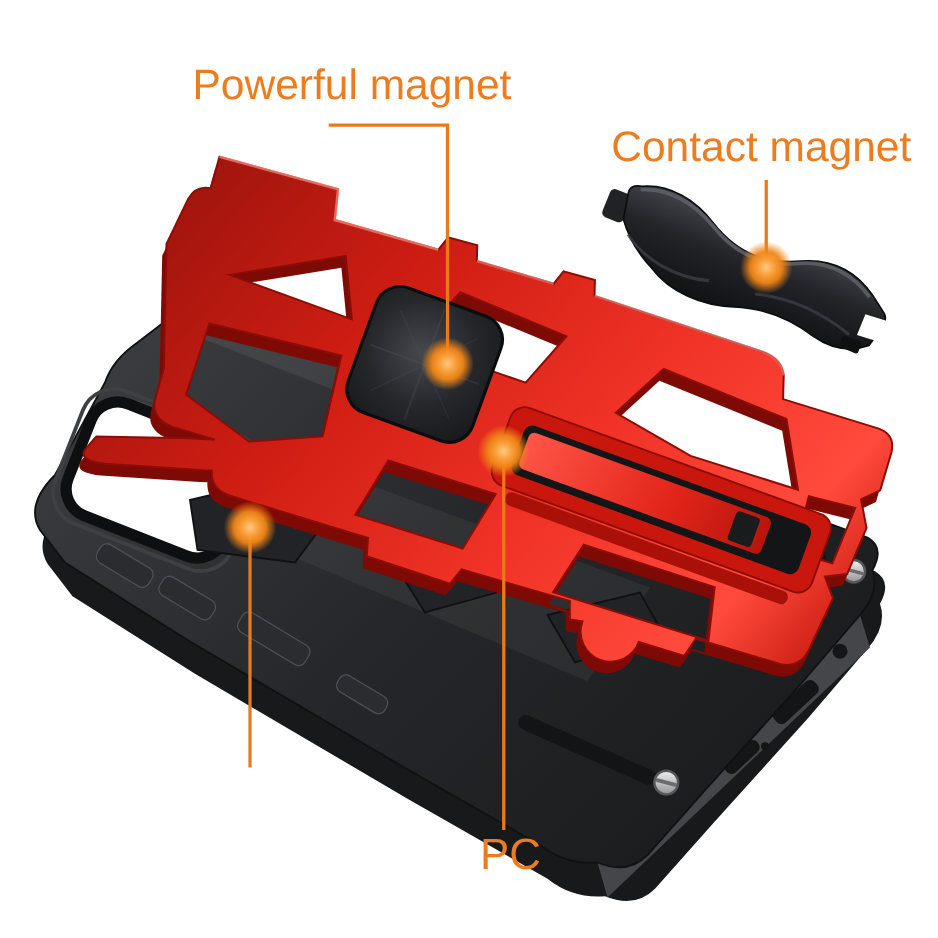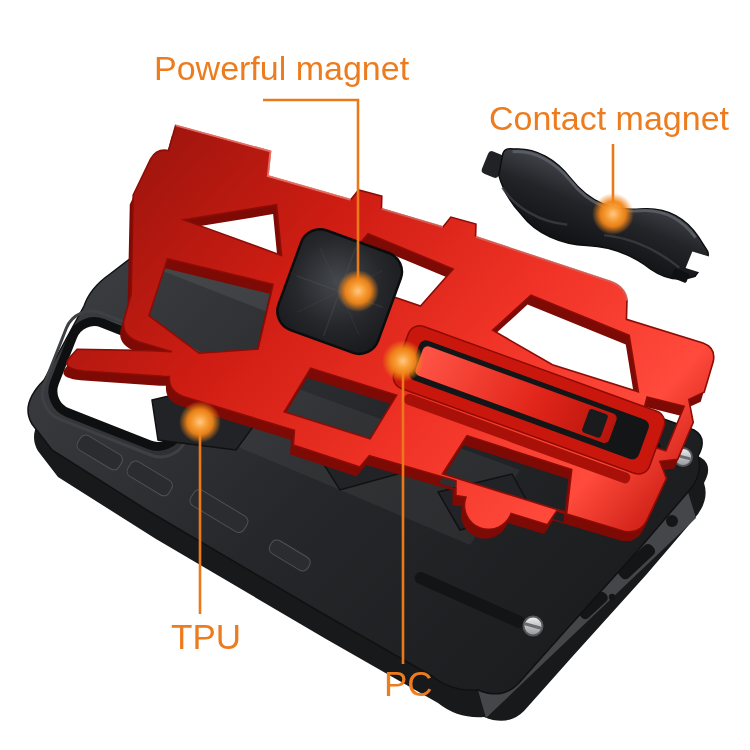--- a/index.html
+++ b/index.html
@@ -163,16 +163,15 @@
     <path d="M403,367 V664"></path>
   </g>
   <circle cx="358" cy="291" r="21" fill="url(#dotGrad)"></circle>
   <circle cx="613" cy="214" r="21" fill="url(#dotGrad)"></circle>
   <circle cx="200" cy="422" r="21" fill="url(#dotGrad)"></circle>
   <circle cx="403" cy="361" r="21" fill="url(#dotGrad)"></circle>
 </svg>
 
 <div class="label lbl-magnet">Powerful magnet</div>
 <div class="label lbl-contact">Contact magnet</div>
-<div class="label lbl-tpu">TPU</div>
 <div class="label lbl-pc">PC</div>
 
 </div>
 
 </body></html>

